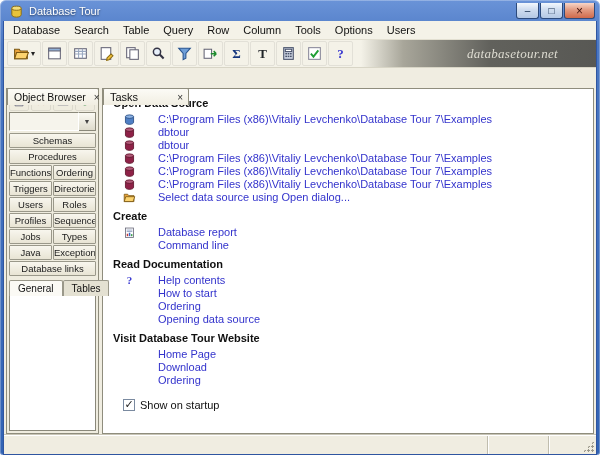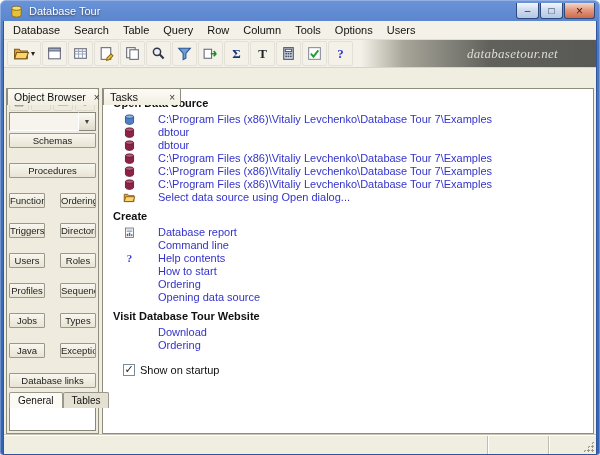--- a/index.html
+++ b/index.html
@@ -30,31 +30,31 @@
     background:linear-gradient(90deg,rgba(244,242,232,0) 0%,#a8a69a 18%,#61615c 55%,#585854 100%);
     color:#dedcd2;font-family:"Liberation Serif",serif;font-style:italic;font-size:13px;letter-spacing:.3px;white-space:nowrap;}
   .bodyarea{flex:1;display:flex;padding:2px 2px 1px;min-height:0;}
   .leftpane{flex:0 0 93px;width:93px;display:flex;flex-direction:column;min-height:0;}
   .mainpane{flex:1;display:flex;flex-direction:column;margin-left:3px;min-width:0;min-height:0;}
   .tabstrip{flex:0 0 18px;display:flex;align-items:flex-end;padding-left:1px;position:relative;z-index:2;}
   .tab{display:inline-flex;align-items:center;height:17px;padding:0 5px 0 6px;box-sizing:border-box;
     background:linear-gradient(#fcfbf6,#f1eee2);border:1px solid #8f8d7d;border-bottom:none;border-radius:2px 2px 0 0;
     position:relative;top:17px;white-space:nowrap;cursor:default;}
   .leftpane .tab{width:100%;justify-content:space-between;font-size:10.5px;}
-  .mainpane .tab{width:78px;justify-content:space-between;}
+  .mainpane .tab{width:86px;justify-content:space-between;}
   .tclose{font-size:10px;color:#333;margin-left:8px;}
   .leftbox{flex:1;border:1px solid #8f8d7d;background:#efecdf;display:flex;flex-direction:column;min-height:0;padding:1px;}
   .minibar{flex:0 0 20px;display:flex;align-items:center;gap:2px;padding:1px 1px 0;}
   .mbtn{width:18px;height:18px;display:inline-flex;align-items:center;justify-content:center;border:1px solid rgba(0,0,0,.08);border-radius:2px;}
   .mbtn svg{width:14px;height:14px;}
   .combo{flex:0 0 19px;display:flex;align-items:stretch;margin:1px 1px 2px;}
   .combo-box{flex:1;background:#f6f4ec;border:1px solid;border-color:#8a887a #fff #fff #8a887a;}
   .combo-btn{width:16px;display:inline-flex;align-items:center;justify-content:center;font-size:7px;color:#444;
     background:linear-gradient(#fbfaf4,#dedbcc);border:1px solid #8a887a;border-left:none;}
-  .obgrid{display:grid;grid-template-columns:1fr 1fr;gap:15px;padding:0 1px;}
+  .obgrid{display:grid;grid-template-columns:1fr 1fr;gap:1px;padding:0 1px;}
   .obtn{height:15px;font-family:"Liberation Sans",sans-serif;font-size:9.5px;color:#202020;
     background:linear-gradient(#f8f6ee,#e8e4d4);border:1px solid #9a988a;border-radius:1px;padding:0;
     overflow:hidden;white-space:nowrap;cursor:default;}
   .obtn.wide{grid-column:1 / span 2;}
   .subtabs{flex:0 0 17px;display:flex;align-items:flex-end;padding:2px 1px 0;}
   .subtab{height:15px;display:inline-flex;align-items:center;padding:0 8px;font-size:10px;
     border:1px solid #9a988a;border-bottom:none;border-radius:2px 2px 0 0;background:#e4e1d2;position:relative;top:1px;cursor:default;}
   .subtab.active{background:#fbfaf5;z-index:2;}
   .oblist{flex:1;background:#fff;border:1px solid #8a887a;margin:0 1px 1px;}
   .mainbox{flex:1;background:#fff;border:1px solid #8f8d7d;padding:6px 8px 6px 10px;overflow:hidden;display:flex;flex-direction:column;min-height:0;}
@@ -339,39 +339,44 @@
                     <rect x="7.2" y="8.3" width="1.8" height="4.2" fill="#3b64c4"></rect>
                     <rect x="9.8" y="10" width="1.8" height="2.5" fill="#3ba04b"></rect>
                   </svg>
                 </span>
                 <span class="tlink">Database report</span>
               </div>
               <div class="task-item">
                 <span class="ticon"></span>
                 <span class="tlink">Command line</span>
               </div>
+              <div class="section-title">Read Documentation</div>
               <div class="task-item">
                 <span class="ticon">
                   <span class="qmark">?</span>
                 </span>
                 <span class="tlink">Help contents</span>
               </div>
               <div class="task-item">
                 <span class="ticon"></span>
                 <span class="tlink">How to start</span>
               </div>
               <div class="task-item">
                 <span class="ticon"></span>
                 <span class="tlink">Ordering</span>
               </div>
               <div class="task-item">
                 <span class="ticon"></span>
                 <span class="tlink">Opening data source</span>
               </div>
               <div class="section-title">Visit Database Tour Website</div>
+              <div class="task-item">
+                <span class="ticon"></span>
+                <span class="tlink">Home Page</span>
+              </div>
               <div class="task-item">
                 <span class="ticon"></span>
                 <span class="tlink">Download</span>
               </div>
               <div class="task-item">
                 <span class="ticon"></span>
                 <span class="tlink">Ordering</span>
               </div>
             </div>
           <label class="startup">

